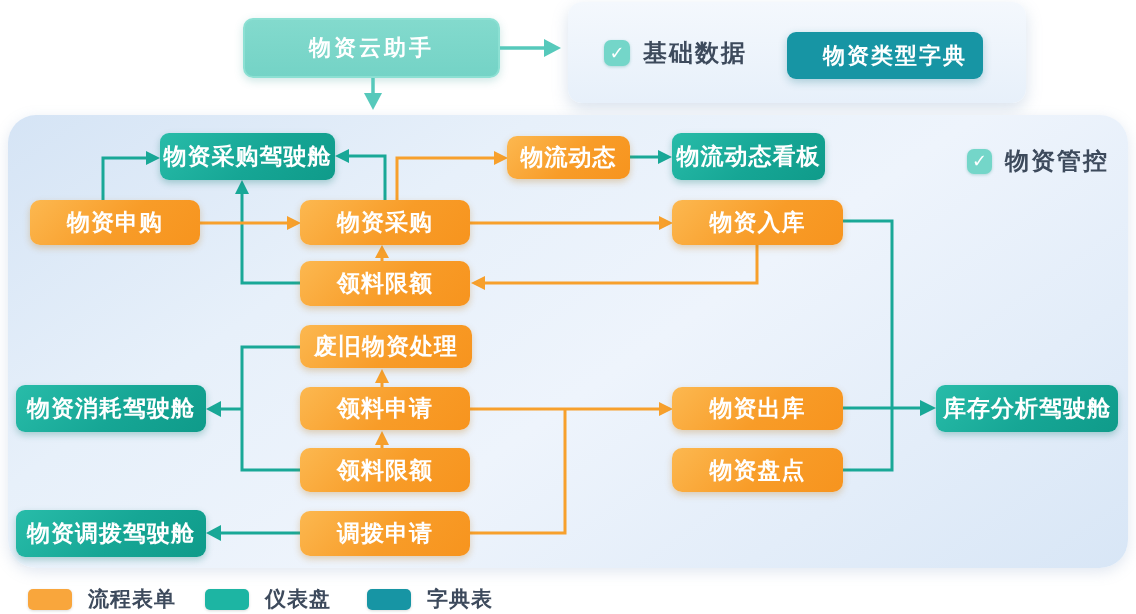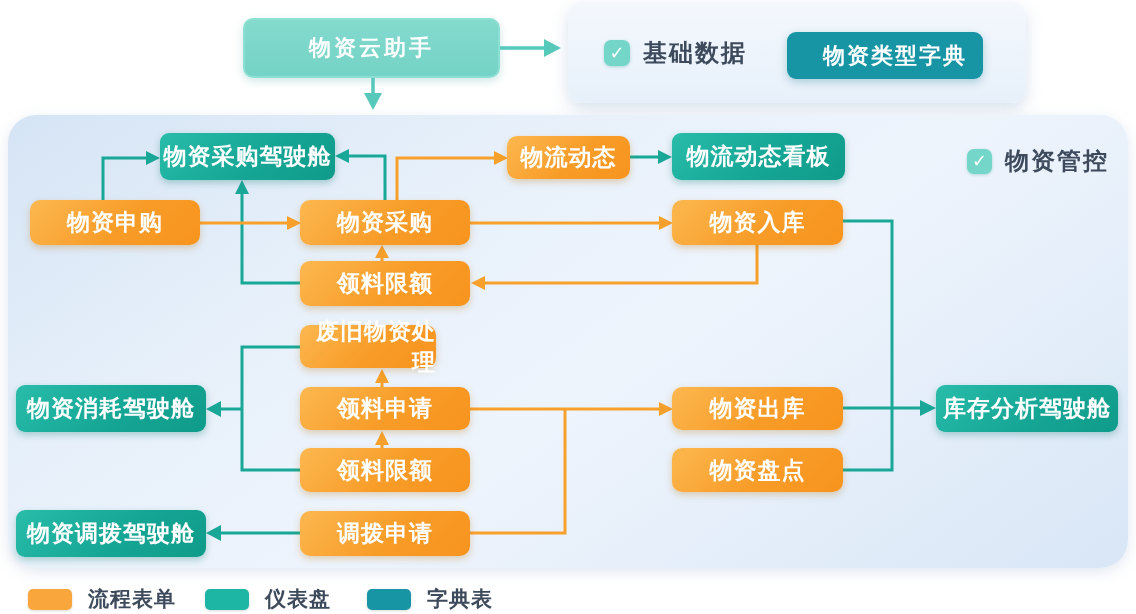--- a/index.html
+++ b/index.html
@@ -164,26 +164,26 @@
 
   <div class="panel"></div>
 
   <div class="panel-check">
     <span class="checkbox">✓</span>
     <span class="check-label">物资管控</span>
   </div>
 
   <div class="node teal" style="left:160px;top:133px;width:175px;height:47px;">物资采购驾驶舱</div>
   <div class="node orange" style="left:507px;top:136px;width:123px;height:43px;">物流动态</div>
-  <div class="node teal" style="left:672px;top:133px;width:173px;height:47px;">物流动态看板</div>
+  <div class="node teal" style="left:672px;top:133px;width:153px;height:47px;">物流动态看板</div>
   <div class="node orange" style="left:30px;top:200px;width:170px;height:45px;">物资申购</div>
   <div class="node orange" style="left:300px;top:200px;width:170px;height:45px;">物资采购</div>
   <div class="node orange" style="left:672px;top:200px;width:171px;height:45px;">物资入库</div>
   <div class="node orange" style="left:300px;top:261px;width:170px;height:45px;">领料限额</div>
-  <div class="node orange" style="left:300px;top:325px;width:136px;height:43px;text-align:right;">废旧物资处理</div>
+  <div class="node orange" style="left:300px;top:325px;width:172px;height:43px;text-align:right;">废旧物资处理</div>
   <div class="node teal" style="left:16px;top:385px;width:190px;height:47px;">物资消耗驾驶舱</div>
   <div class="node orange" style="left:300px;top:387px;width:170px;height:43px;">领料申请</div>
   <div class="node orange" style="left:672px;top:387px;width:171px;height:43px;">物资出库</div>
   <div class="node teal" style="left:936px;top:385px;width:182px;height:47px;">库存分析驾驶舱</div>
   <div class="node orange" style="left:300px;top:448px;width:170px;height:44px;">领料限额</div>
   <div class="node orange" style="left:672px;top:448px;width:171px;height:44px;">物资盘点</div>
   <div class="node teal" style="left:16px;top:510px;width:190px;height:47px;">物资调拨驾驶舱</div>
   <div class="node orange" style="left:300px;top:511px;width:170px;height:45px;">调拨申请</div>
 
   <div class="legend-item" style="left:28px;">

